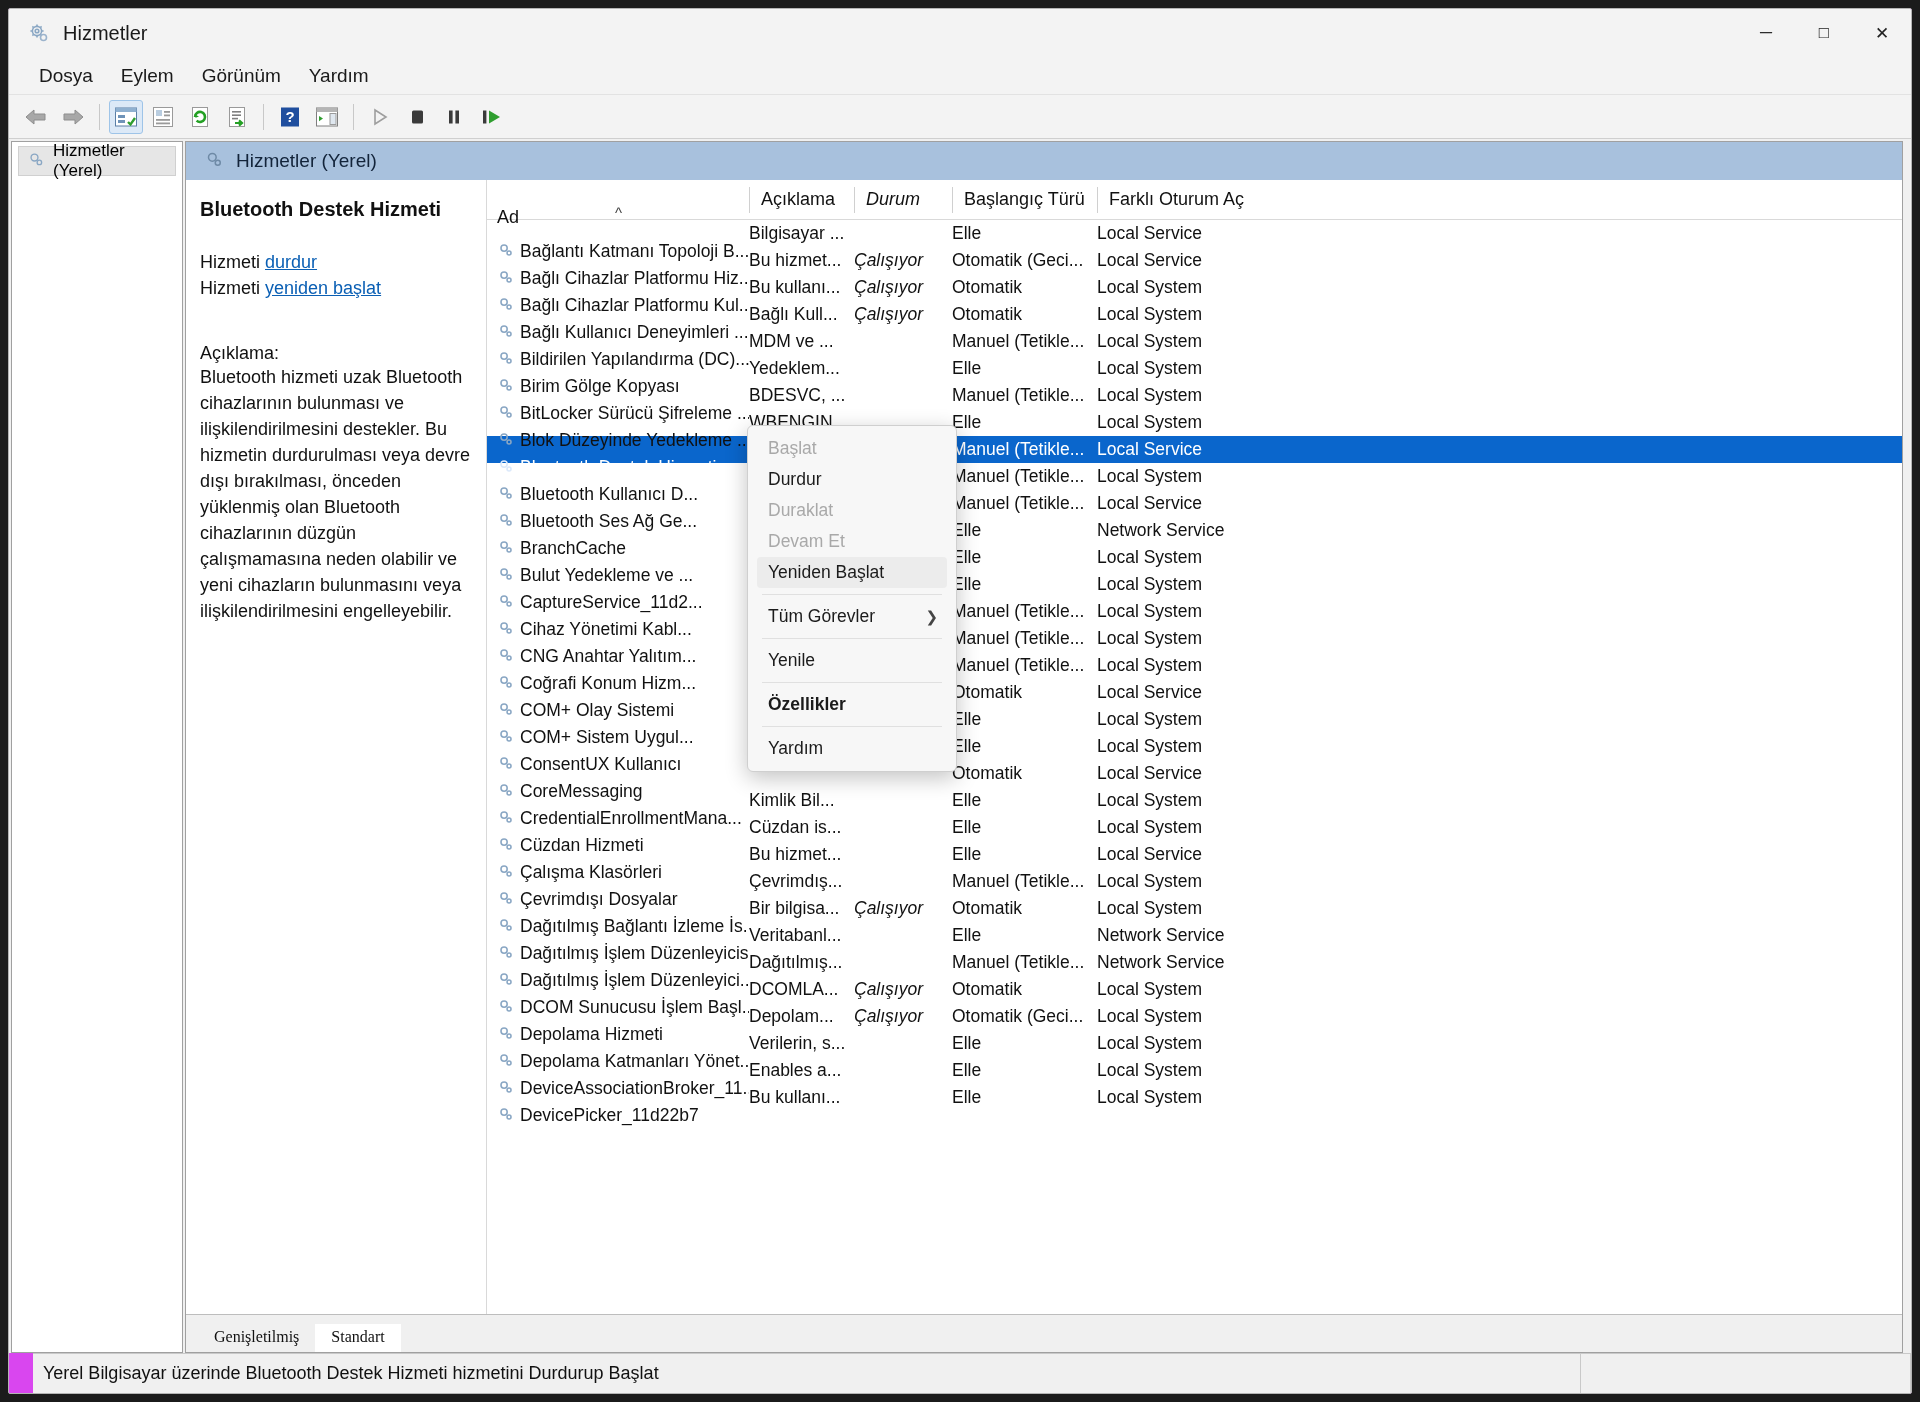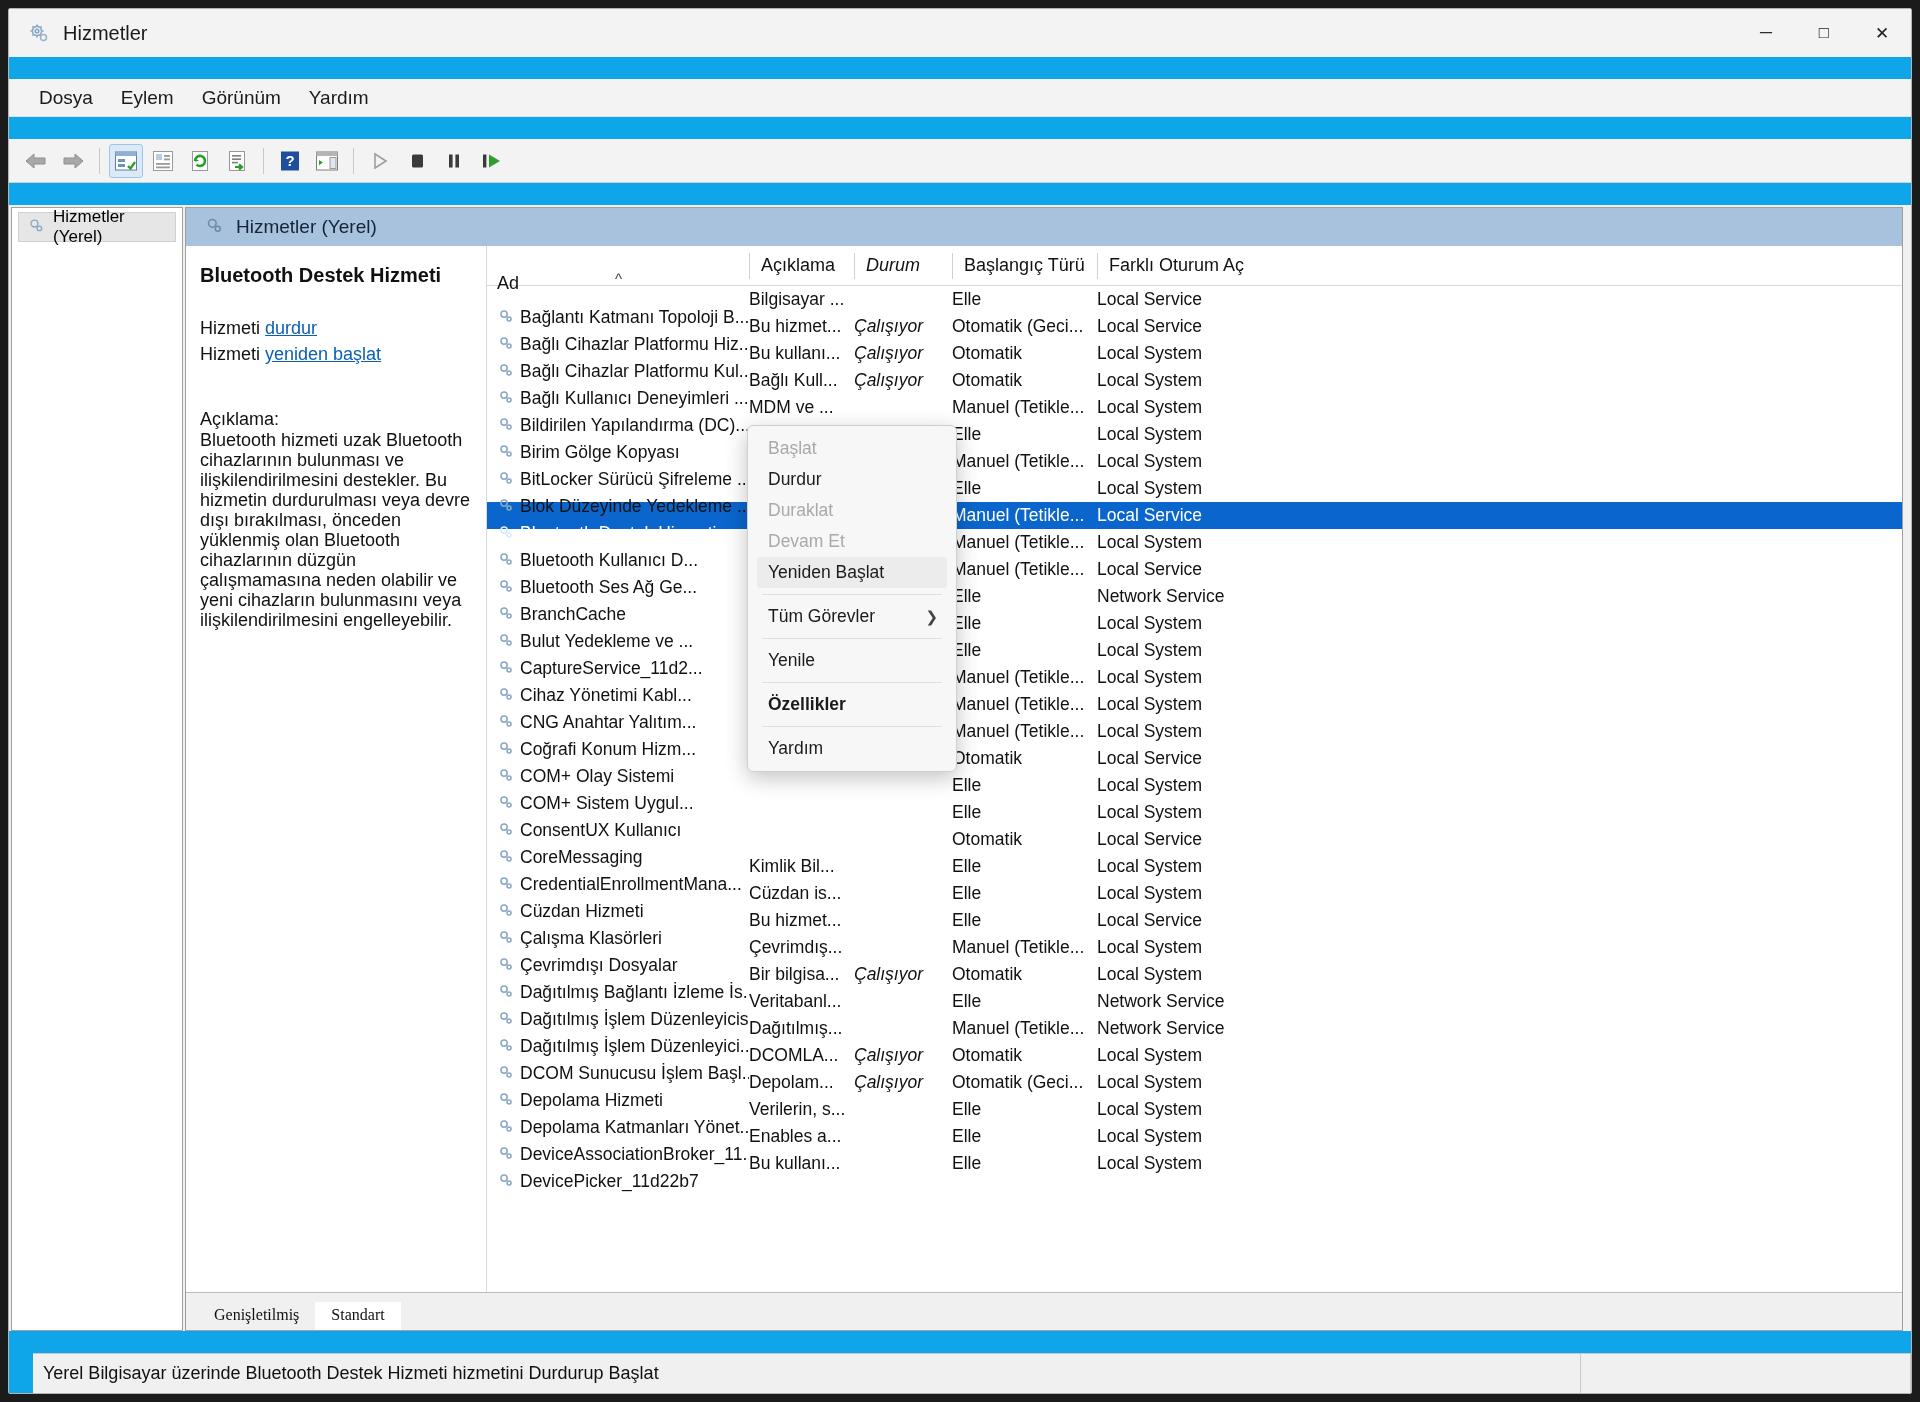--- a/index.html
+++ b/index.html
@@ -7,22 +7,22 @@
   body {
     width: 1920px; height: 1402px;
     font-family: "Liberation Sans", sans-serif;
     background: #1b1b1b;
     overflow: hidden;
     position: relative;
   }
   
   #window {
     position:absolute; left:8px; top:8px; width:1904px; height:1386px;
-    background:#0ea5e9; border:1px solid #b4b4b4; border-radius:2px;
-    display:flex; flex-direction:column; overflow:hidden;gap:22px;
+    background:#d946ef; border:1px solid #b4b4b4; border-radius:2px;
+    display:flex; flex-direction:column; overflow:hidden;
   }
   
   #titlebar {
     height:48px; background:#f3f3f3; display:flex; align-items:center;
     flex:0 0 48px; position:relative;
   }
   #titlebar .app-icon { margin-left:18px; margin-right:12px; width:24px; height:24px; }
   #titlebar .title { font-size:20px; color:#1a1a1a; }
   .winbtns { position:absolute; right:0; top:0; height:48px; display:flex; }
   .winbtn { width:58px; height:48px; display:flex; align-items:center; justify-content:center;
@@ -51,21 +51,21 @@
                 padding-left:18px; gap:12px; position:relative; }
   #paneheader .ph-title { font-size:19px; color:#13243a; }
   
   #panebody { flex:1 1 auto; display:flex; min-height:0; position:relative; }
   #detail { width:300px; flex:0 0 300px; background:#fff; padding:18px 14px 0 14px;
             border-right:0; }
   #detail .dt-title { font-weight:bold; font-size:20px; color:#111; margin-bottom:28px; }
   #detail .dt-line { font-size:18px; color:#111; line-height:26px; }
   #detail .dt-line a { color:#0a5fb4; text-decoration:underline; }
   #detail .dt-desc-label { font-size:18px; color:#111; margin-top:42px; }
-  #detail .dt-desc { font-size:18px; color:#111; line-height:20px; }
+  #detail .dt-desc { font-size:18px; color:#111; line-height:26px; }
   
   #listwrap { flex:1 1 auto; display:flex; flex-direction:column; min-width:0;
               border-left:1px solid #d9d9d9; }
   #listhead { height:40px; flex:0 0 40px; display:flex; align-items:center; background:#fff;
               border-bottom:1px solid #d9d9d9; position:relative; }
   .hcell { font-size:18px; color:#111; padding-left:12px; position:relative; height:40px;
            display:flex; align-items:center; }
   .hcell + .hcell::before { content:""; position:absolute; left:0; top:7px; width:1px; height:26px;
                             background:#d0d0d0; }
   .sortarrow { position:absolute; left:128px; top:6px; font-size:15px; color:#444; }

